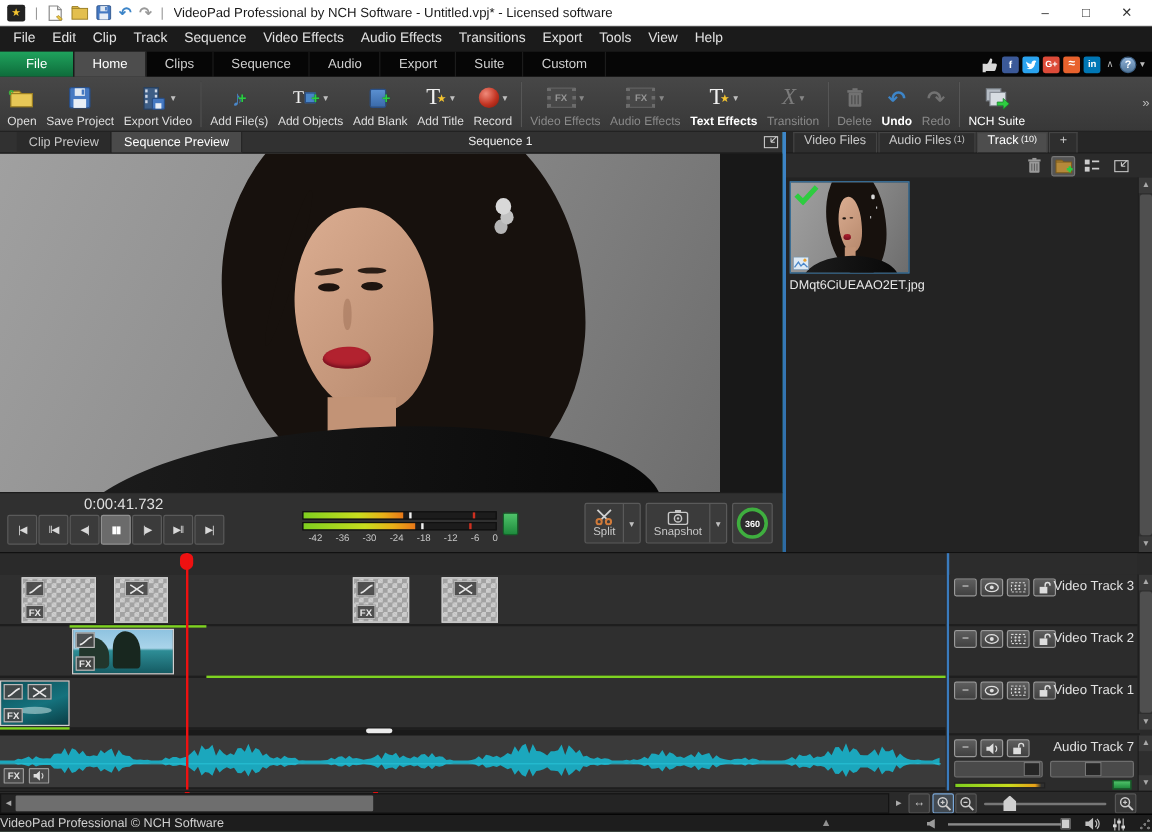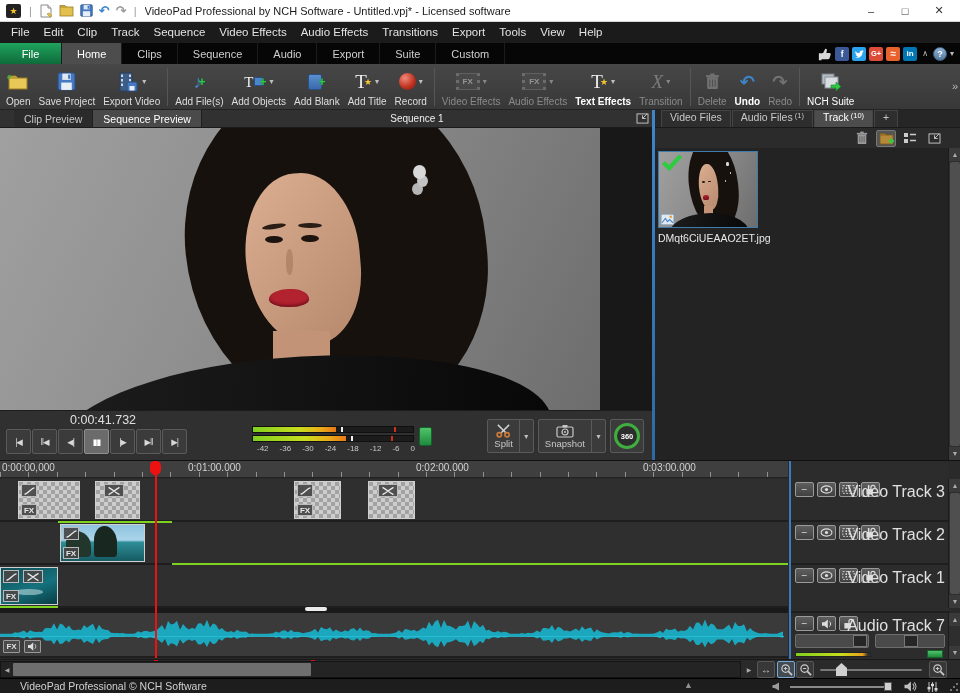--- a/index.html
+++ b/index.html
@@ -149,40 +149,40 @@
   .draghandle{position:absolute;left:305px;top:146px;width:22px;height:4px;background:#ececec;border-radius:2px;z-index:4;}
   .playhead{position:absolute;left:155px;top:0;width:2px;height:197px;background:#ee1111;z-index:6;}
   .playcap{position:absolute;left:150px;top:0px;width:11px;height:14px;background:#ee1111;border-radius:5px 5px 6px 6px;z-index:6;}
 
   .tl-right{position:absolute;left:789px;top:0;width:159px;height:198px;background:#2c2c2c;border-left:2px solid #3a7bbd;}
   .tlhead{height:17px;display:flex;align-items:center;justify-content:center;font-size:10.5px;color:#e0e0e0;background:#383838;border-bottom:1px solid #1e1e1e;position:relative;}
   .tlhead .dd{position:absolute;right:6px;font-size:8px;color:#bbb;}
   .trkhdr{position:absolute;left:0;width:159px;border-bottom:2px solid #1e1e1e;background:#2c2c2c;}
   .thbtns{position:absolute;left:4px;top:3px;display:flex;gap:3px;}
   .thb{width:19px;height:15px;background:linear-gradient(#5e5e5e,#414141);border:1px solid #9a9a9a;border-radius:2px;display:flex;align-items:center;justify-content:center;color:#e0e0e0;font-size:10px;}
-  .trklabel{position:absolute;right:5px;top:4px;font-size:16px;color:#e0e0e0;}
+  .trklabel{position:absolute;right:5px;top:4px;font-size:11px;color:#e0e0e0;}
   .sgrp{position:absolute;height:14px;background:#4a4a4a;border:1px solid #6e6e6e;border-radius:2px;}
   .sgrp .sthumb{position:absolute;top:0;width:14px;height:12px;background:#262626;border:1px solid #777;}
   .hmeter{position:absolute;height:5px;background:linear-gradient(90deg,#7fcf1f,#c8dd1e 60%,#e8a018 90%,#303030 97%);border:1px solid #222;}
   .hgreen{position:absolute;width:16px;height:8px;background:linear-gradient(#4fc46a,#1f8a3d);border:1px solid #146329;}
   .tl-scroll{position:absolute;left:948px;width:12px;background:#2e2e2e;border-left:1px solid #1c1c1c;}
 
   .zoomrow{position:absolute;left:0;top:198px;width:960px;height:20px;background:#2a2a2a;border-top:1px solid #191919;}
   .hscroll{position:absolute;left:0;top:1px;width:741px;height:17px;background:#242424;border:1px solid #141414;}
   .hsbtn{position:absolute;top:1px;width:12px;height:13px;display:flex;align-items:center;justify-content:center;font-size:6px;color:#aaa;}
   .hsthumb{position:absolute;left:12px;top:1px;width:298px;height:13px;background:#6e6e6e;border-radius:1px;}
   .redtick{position:absolute;top:0;width:4px;height:3px;background:#e01010;}
   .zbtn{position:absolute;top:1px;width:18px;height:17px;background:#383838;border:1px solid #565656;border-radius:2px;display:flex;align-items:center;justify-content:center;color:#ccc;font-size:10px;}
   .zbtn.sel{border-color:#7aa7d8;background:#424a52;}
   .zslider{position:absolute;left:820px;top:9px;width:102px;height:2px;background:#777;border-radius:1px;}
   .zthumb{position:absolute;left:836px;top:3px;width:11px;height:13px;background:#d0d0d0;clip-path:polygon(50% 0,100% 38%,100% 100%,0 100%,0 38%);}
 
   
   .statusbar{height:15px;background:#1d1d1d;display:flex;align-items:center;position:relative;border-top:1px solid #000;}
-  .status-text{font-size:10.5px;color:#d0d0d0;padding-left:20px;}
+  .status-text{font-size:10.5px;color:#d0d0d0;padding-left:0;}
   .s-toggle{position:absolute;left:684px;top:1px;color:#909090;font-size:9px;}
   .volline{position:absolute;left:790px;top:7px;width:100px;height:2px;background:#8a8a8a;}
   .volthumb{position:absolute;left:884px;top:3px;width:8px;height:9px;background:#d0d0d0;border:1px solid #555;}
   .grip{position:absolute;right:1px;bottom:1px;width:10px;height:10px;background:
     radial-gradient(circle at 8px 2px,#777 1px,transparent 1.4px),
     radial-gradient(circle at 8px 8px,#777 1px,transparent 1.4px),
     radial-gradient(circle at 2px 8px,#777 1px,transparent 1.4px),
     radial-gradient(circle at 5px 5px,#777 1px,transparent 1.4px);}
 </style>
 </head>
@@ -583,26 +583,20 @@
         <div class="vscroll">
           <span class="varr" style="top:0">▲</span>
           <div class="vthumb" style="top:14px;bottom:14px"></div>
           <span class="varr" style="bottom:0">▼</span>
         </div>
       </div>
     </div>
   </div>
 
   <div class="timeline">
-    <div class="ruler">
-      <span class="rlabel" style="left:2px">0:00:00,000</span>
-      <span class="rlabel" style="left:188px">0:01:00.000</span>
-      <span class="rlabel" style="left:416px">0:02:00.000</span>
-      <span class="rlabel" style="left:643px">0:03:00.000</span>
-    </div>
 
     <div class="tl-lanes">
 
       <div class="lane" style="top:18px;height:43px">
         <div class="clip checker" style="left:18px;width:62px">
           <span class="cicon" style="left:2px;top:2px">
               <svg width="13" height="10" viewBox="0 0 14 11">
                 <path d="M1.5,9 C5,9 9,2 12.5,2" fill="none" stroke="#e8e8e8" stroke-width="1.5"></path>
               </svg>
             </span>

